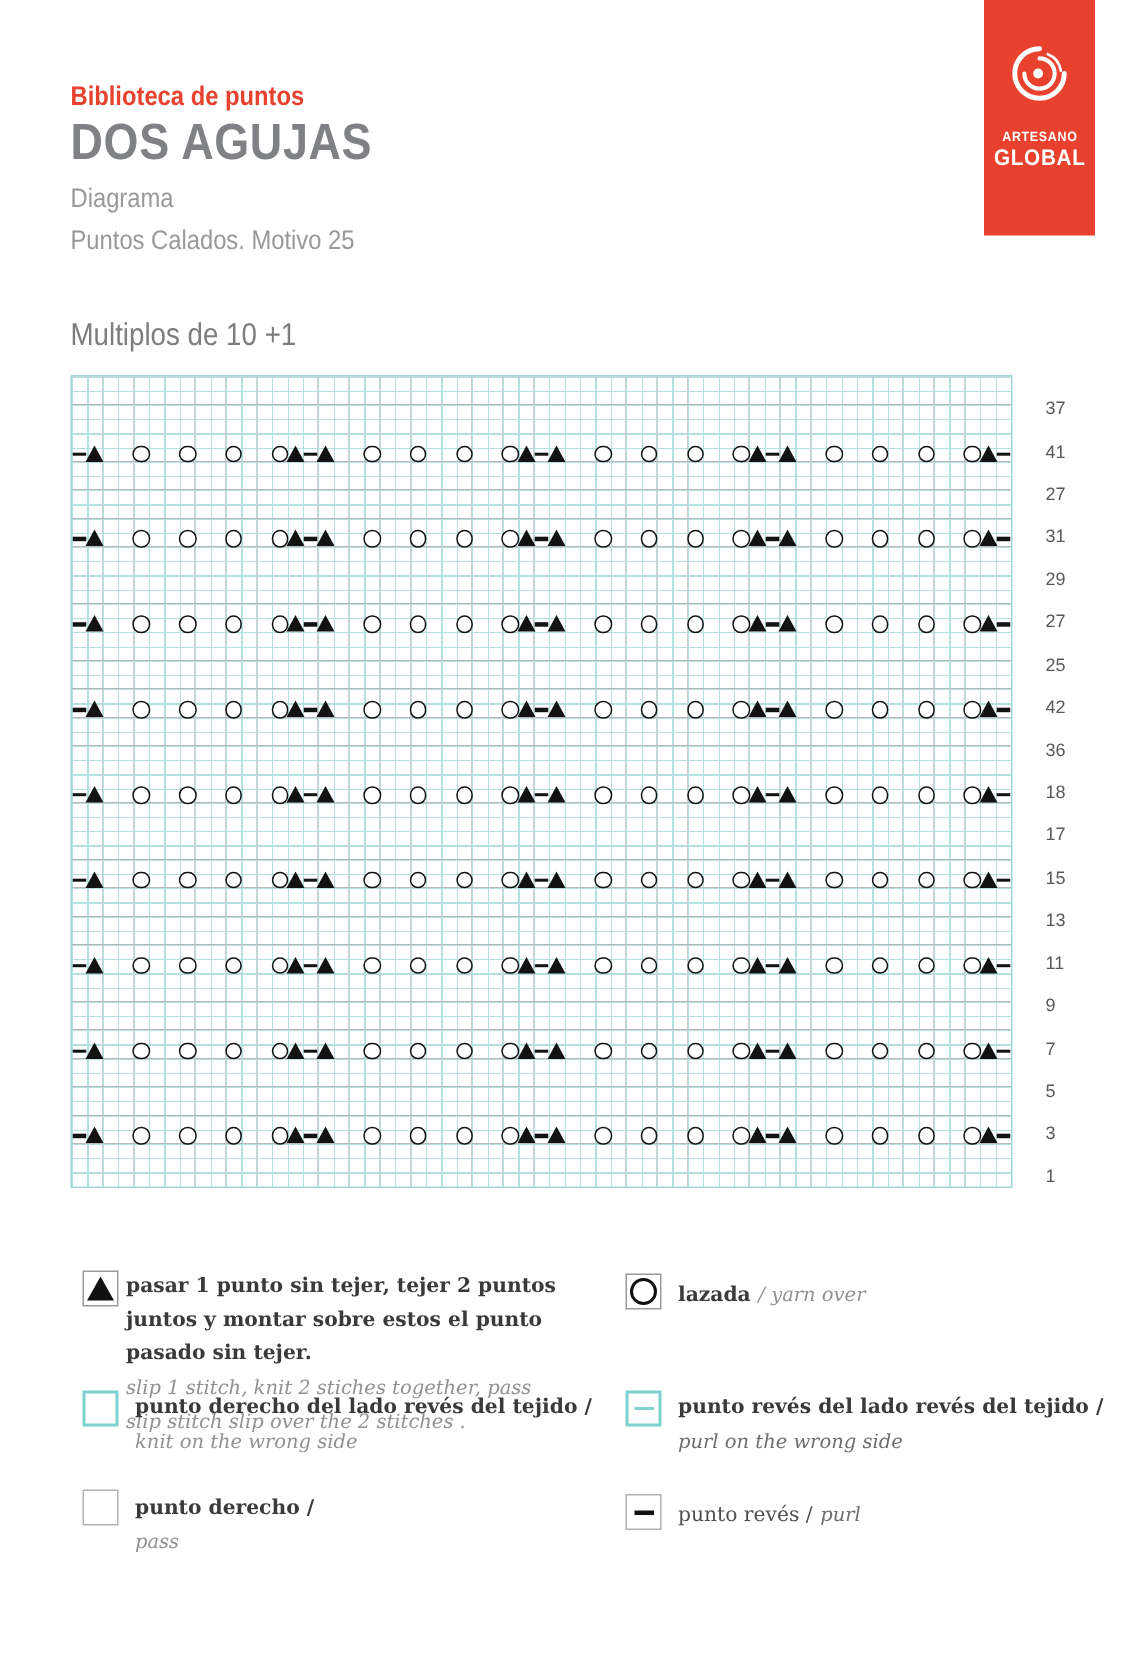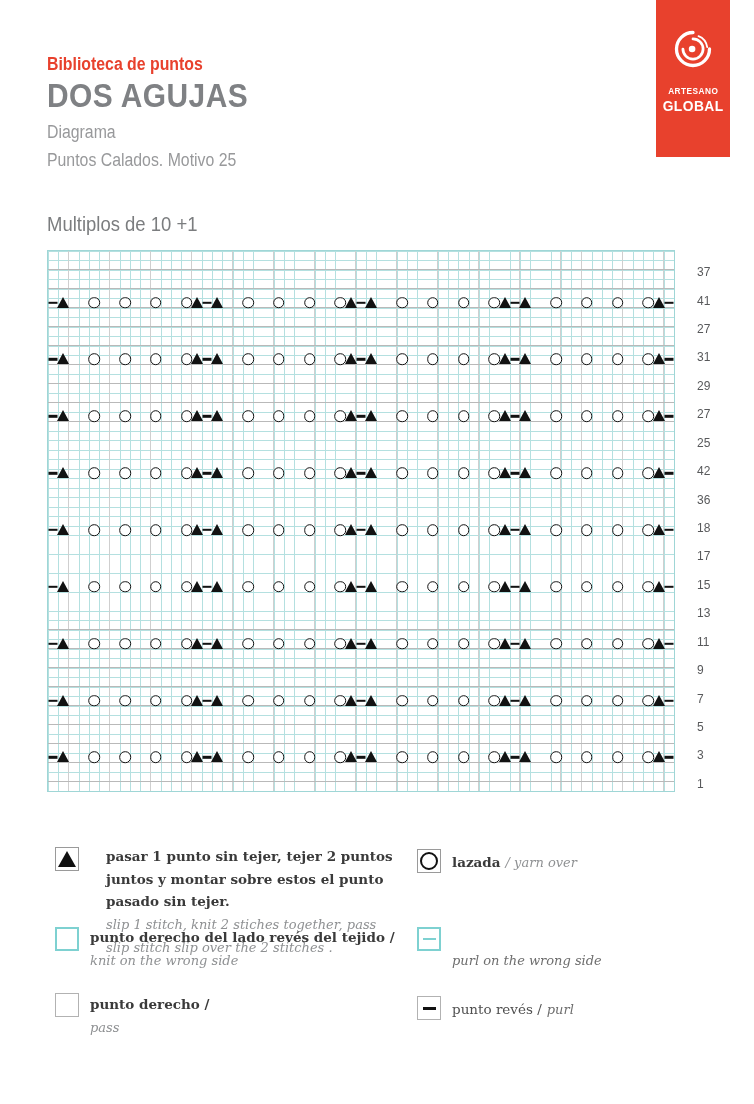--- a/index.html
+++ b/index.html
@@ -338,21 +338,21 @@
       <div class="sym sym-triangle" style="left: 323.253px; top: 506.34px;"></div>
       <div class="sym sym-triangle" style="left: 456.659px; top: 506.34px;"></div>
       <div class="sym sym-triangle" style="left: 477.183px; top: 506.34px;"></div>
       <div class="sym sym-triangle" style="left: 610.589px; top: 506.34px;"></div>
     </div>
   <div id="rownums"></div>
 
   <div class="legend-box" style="left:55px;top:847px;">
       <div class="lg-tri"></div>
     </div>
-  <div class="legend-text" style="left:106px;top:845px;width:294px;">
+  <div class="legend-text" style="left:84px;top:845px;width:294px;">
     <span class="es">pasar 1 punto sin tejer, tejer 2 puntos juntos y montar sobre estos el punto pasado sin tejer.</span><br>
     <span class="en">slip 1 stitch, knit 2 stiches together, pass slip stitch slip over the 2 stitches .</span>
   </div>
 
   <div class="legend-box" style="left:417px;top:849px;">
       <div class="lg-circ"></div>
     </div>
   <div class="legend-text" style="left:452px;top:851px;width:260px;">
     <span class="es">lazada</span>
     <span class="en">/ yarn over</span>
@@ -361,21 +361,21 @@
   <div class="legend-box teal" style="left:55px;top:927px;"></div>
   <div class="legend-text" style="left:90px;top:926px;width:310px;">
     <span class="es">punto derecho del lado revés del tejido /</span><br>
     <span class="en">knit on the wrong side</span>
   </div>
 
   <div class="legend-box teal" style="left:417px;top:927px;">
       <div class="lg-dash-teal"></div>
     </div>
   <div class="legend-text" style="left:452px;top:926px;width:300px;">
-    <br>
+    <span class="es">punto revés del lado revés del tejido /</span><br>
     <span class="en dark">purl on the wrong side</span>
   </div>
 
   <div class="legend-box light" style="left:55px;top:993px;"></div>
   <div class="legend-text" style="left:90px;top:993px;width:260px;">
     <span class="es">punto derecho  /</span><br>
     <span class="en">pass</span>
   </div>
 
   <div class="legend-box light" style="left:417px;top:996px;">

